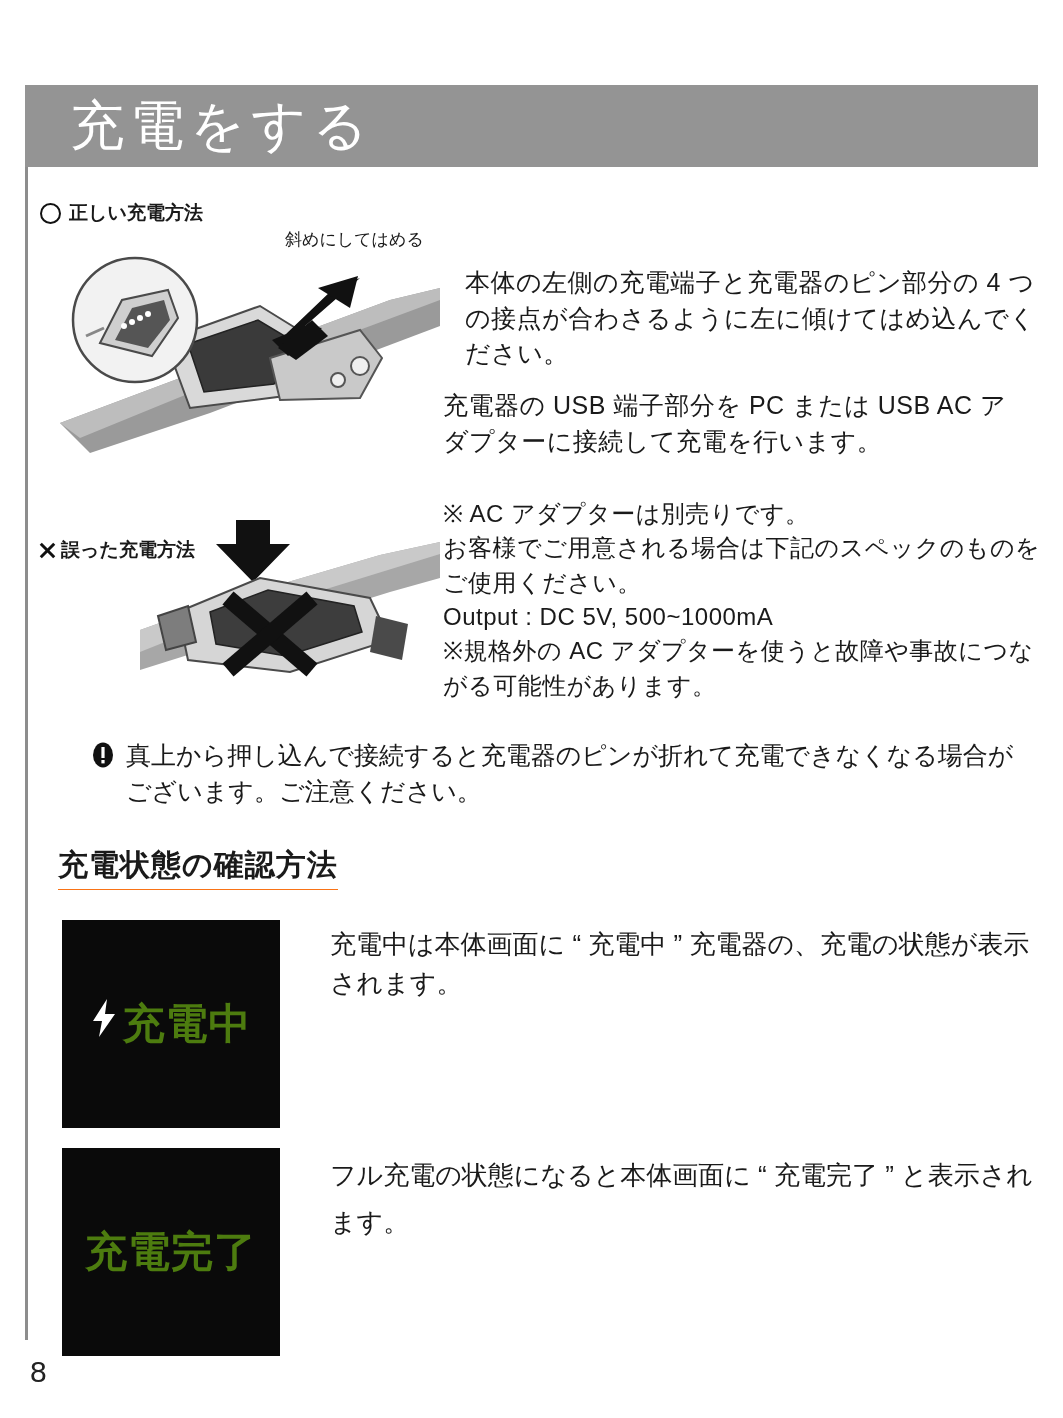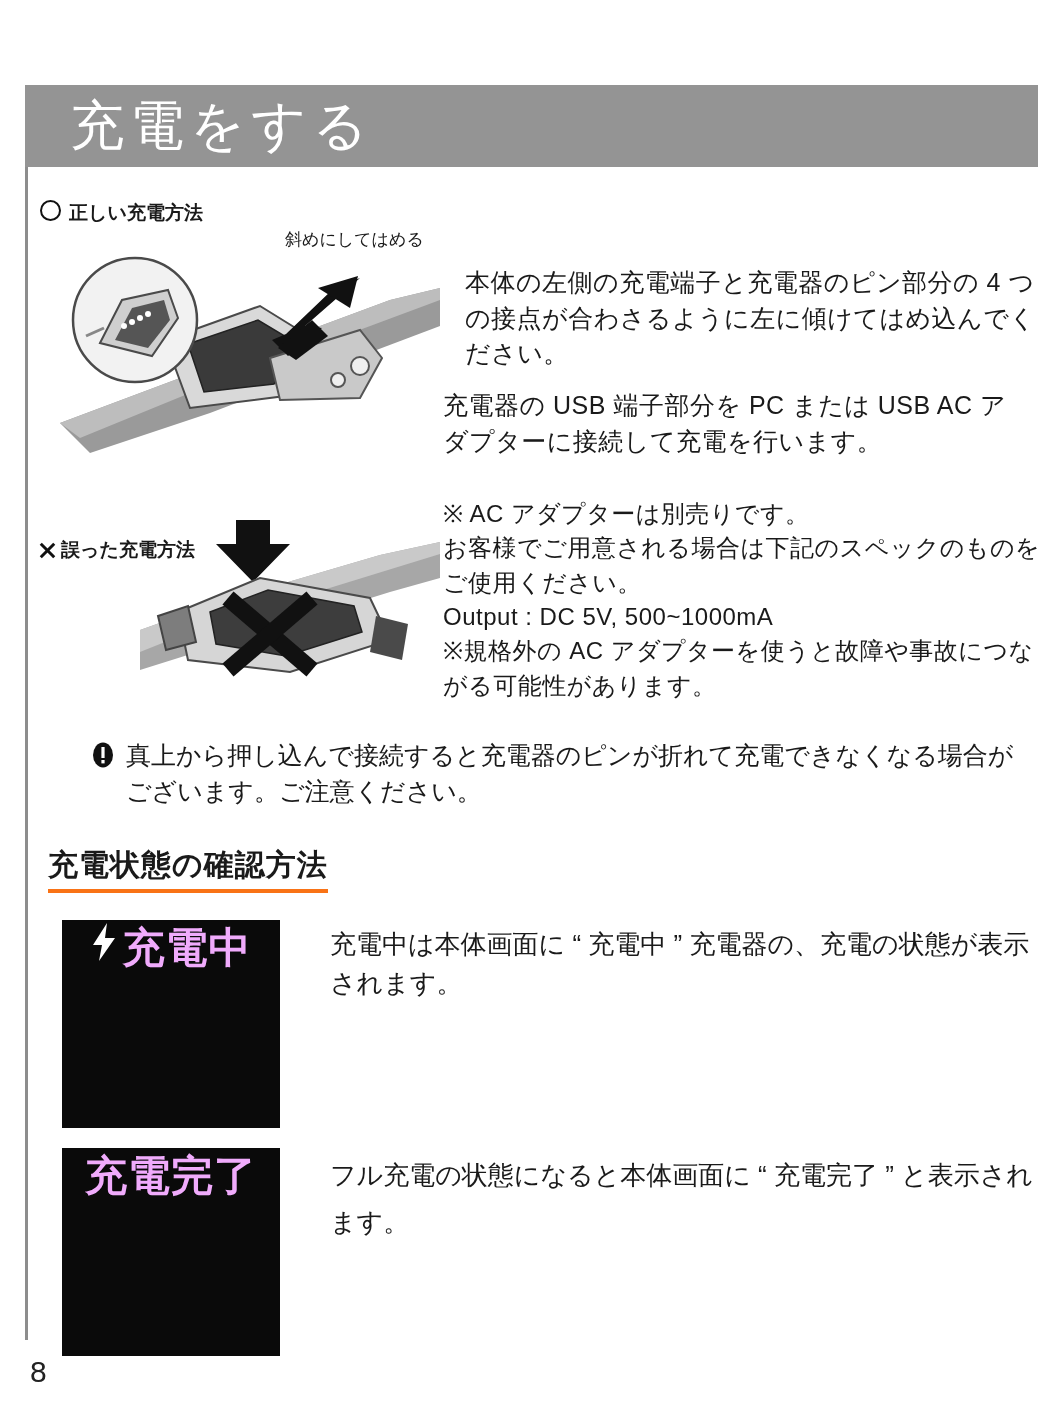--- a/index.html
+++ b/index.html
@@ -44,20 +44,21 @@
     width: 3px;
     height: 1255px;
     background: #8d8d8d;
   }
   
   .correct-label {
     position: absolute;
     left: 40px;
     top: 200px;
     display: flex;
+    align-items: center;
     font-size: 19px;
     font-weight: bold;
   }
   .circle-mark {
     display: inline-block;
     width: 17px;
     height: 17px;
     border: 2.5px solid #111;
     border-radius: 50%;
     margin-right: 8px;
@@ -144,35 +145,36 @@
     height: 26px;
   }
   .caution-text {
     display: block;
     padding-left: 36px;
   }
 
   
   .subheading {
     position: absolute;
-    left: 48px;
+    left: 58px;
     top: 845px;
     font-size: 30px;
     font-weight: bold;
-    border-bottom: 4px solid #f97316;
+    border-bottom: 1px solid #f97316;
     padding-bottom: 3px;
     letter-spacing: 1px;
   }
 
   
   .screen {
     position: absolute;
     background: #0a0a0a;
-    color: #f0abfc;
+    color: #4d7c0f;
     display: flex;
+    align-items: center;
     justify-content: center;
   }
   .screen-1 { left: 62px; top: 920px; width: 218px; height: 208px; }
   .screen-2 { left: 62px; top: 1148px; width: 218px; height: 208px; }
   .screen-label {
     font-size: 42px;
     font-weight: bold;
     letter-spacing: 1px;
   }
   .bolt {

